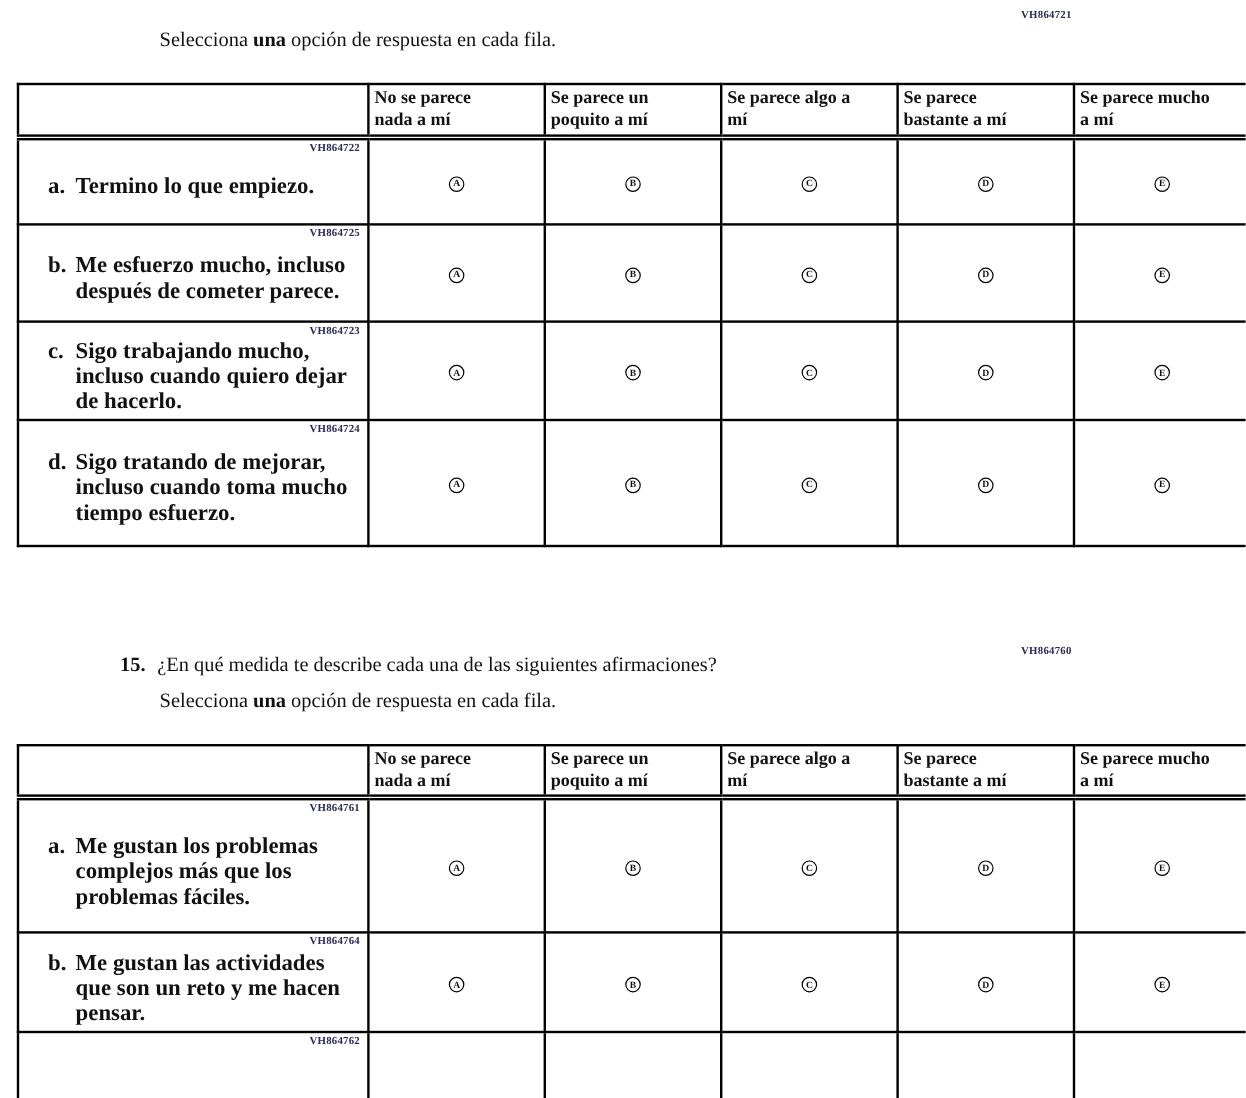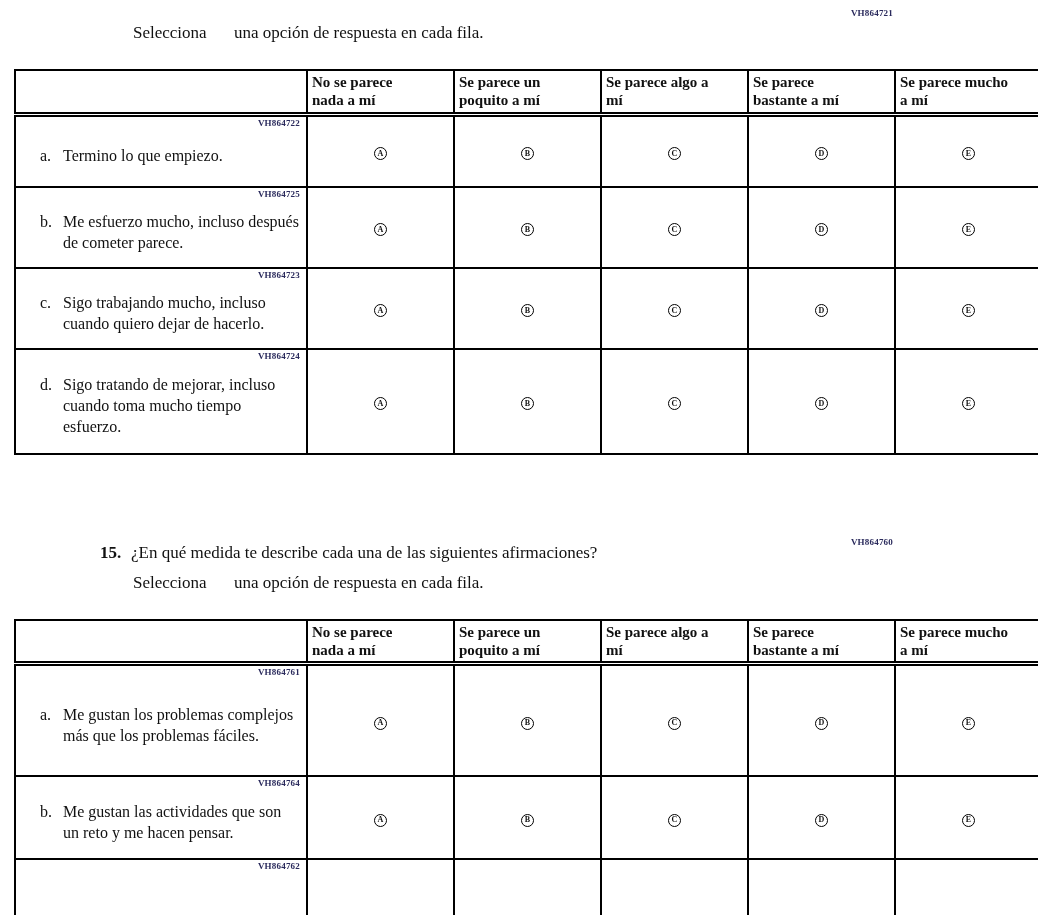--- a/index.html
+++ b/index.html
@@ -34,21 +34,21 @@
     display: inline-block;
     width: 31px;
     font-weight: bold;
   }
   .instruction {
     padding-left: 122px;
     margin-top: 10px;
     font-size: 17px;
     line-height: 20px;
   }
-  .instruction .bold-word { font-weight: normal; margin-left: 23px; }
+  .instruction .bold-word { font-weight: bold; }
   table.matrix {
     border-collapse: collapse;
     table-layout: fixed;
     width: 1029px;
     margin-left: 3px;
     margin-top: 26px;
   }
   table.matrix th, table.matrix td {
     border: 2px solid #000;
     font-family: "Liberation Serif", serif;
@@ -68,24 +68,25 @@
   td.stmt-cell {
     position: relative;
     vertical-align: middle;
     padding: 13px 6px 4px 24px;
   }
   td.stmt-cell .vh-code {
     position: absolute;
     top: 1px; right: 6px;
   }
   .stmt {
-    font-size: 16px;
+    font-size: 19px;
     line-height: 21px;
     padding-left: 23px;
     text-indent: -23px;
+    font-weight: bold;
   }
   .stmt-label {
     display: inline-block;
     width: 17px;
     margin-right: 6px;
     text-indent: 0;
   }
   td.opt-cell {
     text-align: center;
     vertical-align: middle;

